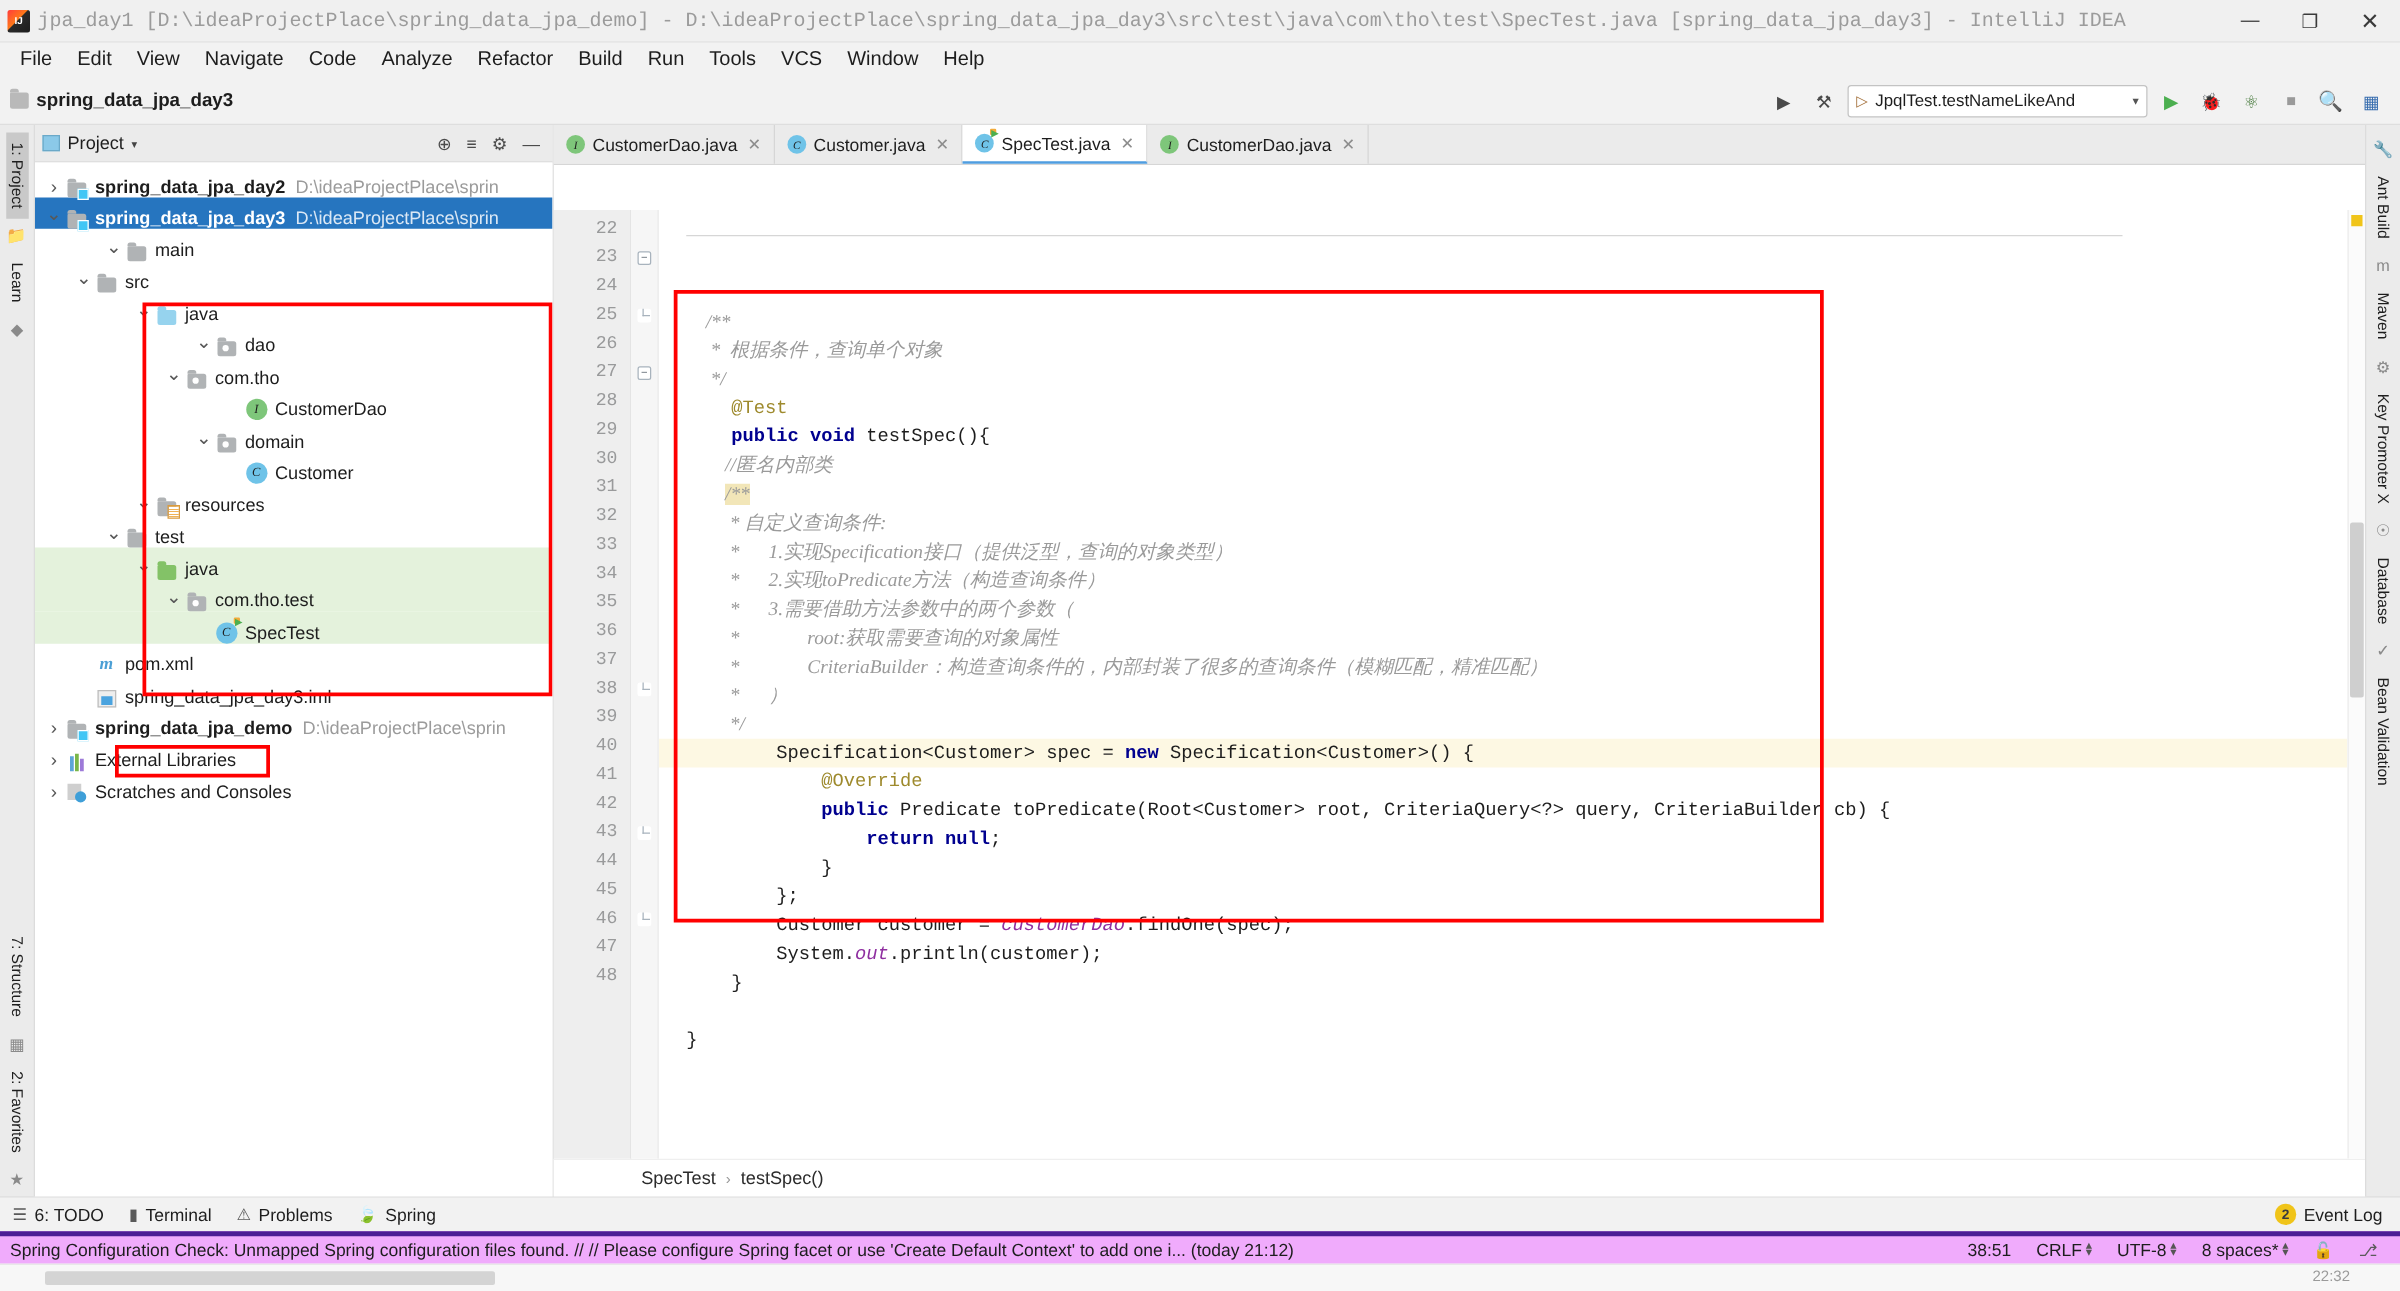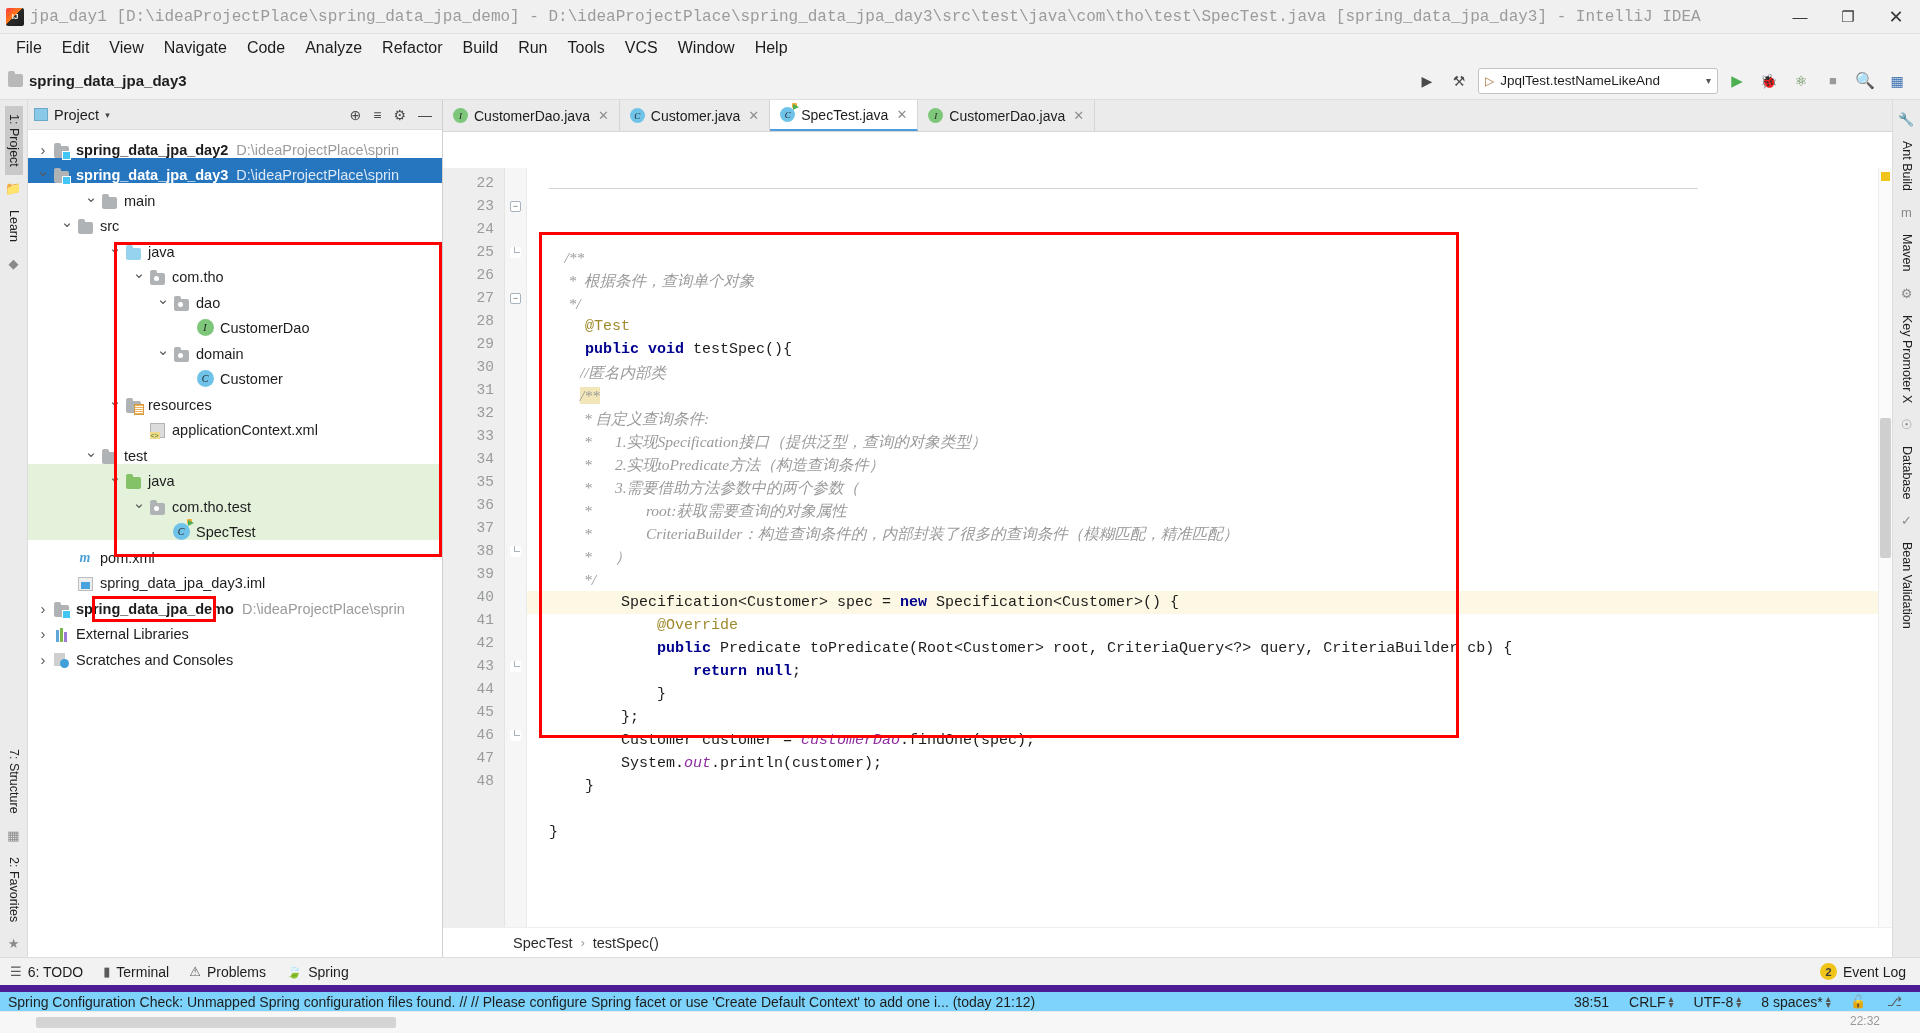--- a/index.html
+++ b/index.html
@@ -220,22 +220,22 @@
   .tw-right { margin-left: auto; display: flex; align-items: center; gap: 6px; padding-right: 14px; }
   .badge {
     width: 17px; height: 17px; border-radius: 50%; background: #f0c419; color: #3c3c3c;
     display: flex; align-items: center; justify-content: center; font-size: 11px; font-weight: bold;
   }
   .tw-ico { color: #5a5a5a; font-size: 13px; }
   .tw-ico.green { color: #6fa84f; }
 
   
   .status {
-    height: 26px; background: #7dd3fc; display: flex; align-items: center; padding: 0 8px;
-    font-size: 14px; color: #1d1d1d; border-top: 7px solid #4c1d95; gap: 0;
+    height: 26px; background: #f0abfc; display: flex; align-items: center; padding: 0 8px;
+    font-size: 14px; color: #1d1d1d; border-top: 4px solid #4c1d95; gap: 0;
   }
   .st-msg { flex: 1; white-space: nowrap; overflow: hidden; }
   .st-cell { padding: 0 10px; display: flex; align-items: center; gap: 3px; white-space: nowrap; }
   .st-updown { font-size: 10px; color: #555; display: flex; flex-direction: column; line-height: 6px; }
   .st-lock { color: #6b6b6b; font-size: 13px; }
   .st-ico { color: #5a5a5a; font-size: 13px; }
 
   
   .bottomstrip { height: 22px; background: #f7f7f7; position: relative; border-top: 1px solid #e8e8e8; }
   .bottomstrip .hthumb { position: absolute; left: 36px; top: 5px; width: 360px; height: 11px; background: #d4d4d4; border-radius: 2px; }
@@ -355,34 +355,34 @@
           </div>
           <div class="trow">
             <span style="display:inline-block;width:78px" class="ind"></span>
             <span class="arrow down"></span>
             <span class="ico">
               <span class="f-ico f-blue"></span>
             </span>
             <span class="">java</span>
           </div>
           <div class="trow">
+            <span style="display:inline-block;width:126px" class="ind"></span>
+            <span class="arrow down"></span>
+            <span class="ico">
+              <span class="f-ico f-pkg"></span>
+            </span>
+            <span class="">dao</span>
+          </div>
+          <div class="trow">
             <span style="display:inline-block;width:102px" class="ind"></span>
             <span class="arrow down"></span>
             <span class="ico">
               <span class="f-ico f-pkg"></span>
             </span>
             <span class="">com.tho</span>
-          </div>
-          <div class="trow">
-            <span style="display:inline-block;width:126px" class="ind"></span>
-            <span class="arrow down"></span>
-            <span class="ico">
-              <span class="f-ico f-pkg"></span>
-            </span>
-            <span class="">dao</span>
           </div>
           <div class="trow">
             <span style="display:inline-block;width:150px" class="ind"></span>
             <span class="arrow"></span>
             <span class="ico">
               <span class="c-ico c-iface">I</span>
             </span>
             <span class="">CustomerDao</span>
           </div>
           <div class="trow">
@@ -401,28 +401,20 @@
             </span>
             <span class="">Customer</span>
           </div>
           <div class="trow">
             <span style="display:inline-block;width:78px" class="ind"></span>
             <span class="arrow down"></span>
             <span class="ico">
               <span class="f-ico f-gray f-res"></span>
             </span>
             <span class="">resources</span>
-          </div>
-          <div class="trow">
-            <span style="display:inline-block;width:102px" class="ind"></span>
-            <span class="arrow"></span>
-            <span class="ico">
-              <span class="xml-ico"></span>
-            </span>
-            <span class="">applicationContext.xml</span>
           </div>
           <div class="trow">
             <span style="display:inline-block;width:54px" class="ind"></span>
             <span class="arrow down"></span>
             <span class="ico">
               <span class="f-ico f-gray"></span>
             </span>
             <span class="">test</span>
           </div>
           <div class="trow green">

